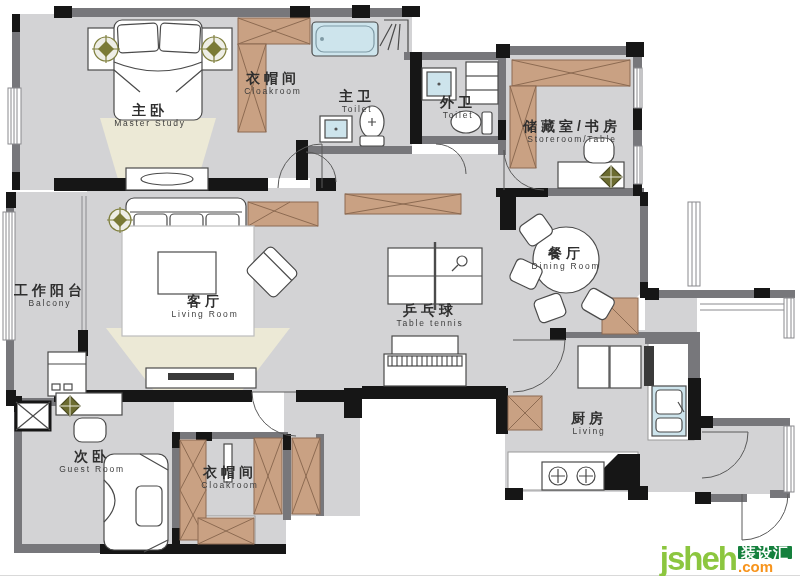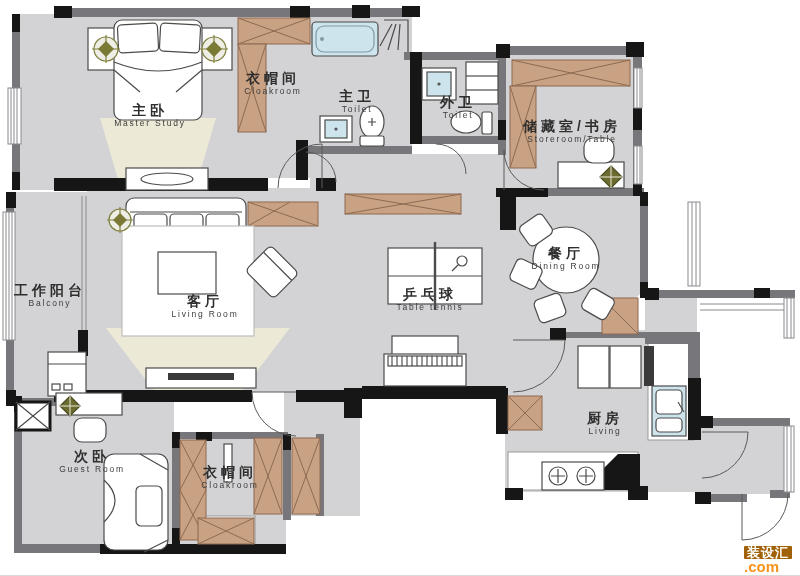--- a/index.html
+++ b/index.html
@@ -6,21 +6,21 @@
   body{width:800px;height:576px;background:#ffffff;position:relative;overflow:hidden;
        font-family:"Liberation Sans", sans-serif;}
   .stage{position:absolute;left:0;top:0;width:800px;height:576px;}
   svg{position:absolute;left:0;top:0;}
   .room-label{position:absolute;transform:translateX(-50%);text-align:center;white-space:nowrap;z-index:5;}
   .room-label .cn{font-size:14px;font-weight:bold;color:#2e2e2e;letter-spacing:4px;line-height:13px;}
   .room-label .en{font-size:8.5px;color:#3c3c3c;letter-spacing:1.8px;line-height:12px;}
   .logo{position:absolute;right:8px;bottom:2px;display:flex;align-items:flex-start;z-index:6;}
   .logo-main{font-size:33px;font-weight:bold;color:#8cc63f;letter-spacing:-2px;line-height:30px;}
   .logo-side{display:flex;flex-direction:column;align-items:flex-start;margin-left:2px;margin-top:2px;}
-  .logo-badge{background:#a16207;color:#ffffff;font-size:13px;font-weight:bold;padding:1px 3px;
+  .logo-badge{background:#15803d;color:#ffffff;font-size:15px;font-weight:bold;padding:1px 3px;
               letter-spacing:1px;border-radius:1px;line-height:11px;}
   .logo-com{color:#f7941d;font-size:15px;font-weight:bold;line-height:15px;}
   .bottom-line{position:absolute;left:0;bottom:0;width:800px;height:1px;background:#d9d9d9;}
 </style>
 </head>
 <body>
 
 <div class="stage">
 <svg width="800" height="576" viewBox="0 0 800 576">
 
@@ -418,42 +418,43 @@
   <div class="en">Storeroom/Table</div>
 </div>
 <div class="room-label" style="left:50px;top:284px;">
   <div class="cn">工作阳台</div>
   <div class="en">Balcony</div>
 </div>
 <div class="room-label" style="left:205px;top:295px;">
   <div class="cn">客厅</div>
   <div class="en">Living Room</div>
 </div>
-<div class="room-label" style="left:430px;top:288px;">
+<div class="room-label" style="left:430px;top:304px;">
   <div class="cn">乒乓球</div>
   <div class="en">Table tennis</div>
 </div>
 <div class="room-label" style="left:566px;top:247px;">
   <div class="cn">餐厅</div>
   <div class="en">Dining Room</div>
 </div>
-<div class="room-label" style="left:605px;top:412px;">
+<div class="room-label" style="left:589px;top:412px;">
   <div class="cn">厨房</div>
   <div class="en">Living</div>
 </div>
 <div class="room-label" style="left:92px;top:450px;">
   <div class="cn">次卧</div>
   <div class="en">Guest Room</div>
 </div>
 <div class="room-label" style="left:230px;top:466px;">
   <div class="cn">衣帽间</div>
   <div class="en">Cloakroom</div>
 </div>
 
 <div class="logo">
+  <span class="logo-main">jsheh</span>
   <span class="logo-side">
     <span class="logo-badge">装设汇</span>
     <span class="logo-com">.com</span>
   </span>
 </div>
 
 <div class="bottom-line"></div>
 </div>
 
 </body></html>

